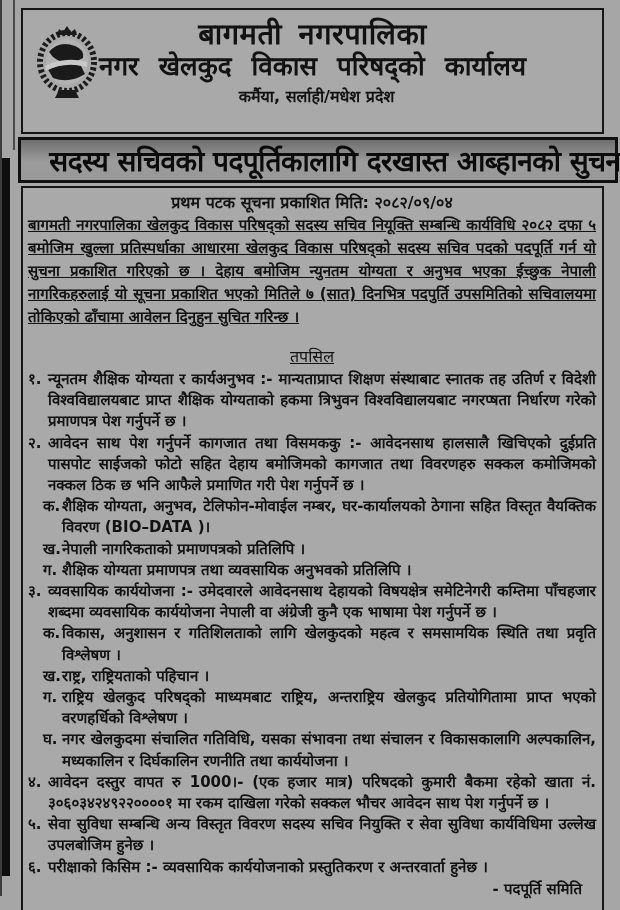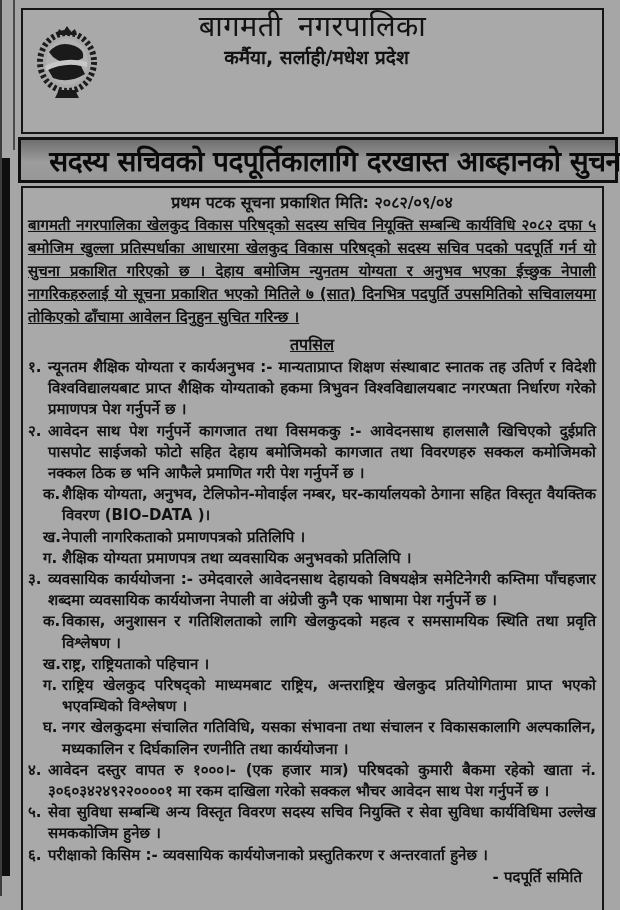--- a/index.html
+++ b/index.html
@@ -17,42 +17,42 @@
   .edge-bar{position:absolute;left:2px;top:158px;width:8px;height:718px;background:#0e0e0e;}
   .dot-artifact{position:absolute;left:544px;top:318px;width:5px;height:4px;background:#4c4c4c;border-radius:50%;}
 
   
   .header-box{
     position:absolute;left:21px;top:8px;width:583px;height:126px;
     border:2px solid #151515;background:#a9a9a9;box-sizing:border-box;
     text-align:center;
   }
   .logo{position:absolute;left:12px;top:14px;width:64px;height:78px;}
-  .h-line1{font-size:29px;font-weight:normal;letter-spacing:0.5px;word-spacing:6px;line-height:32px;}
+  .h-line1{margin-top:8px;font-size:29px;font-weight:bold;letter-spacing:0.5px;word-spacing:6px;line-height:32px;}
   .h-line2{font-size:26px;font-weight:bold;word-spacing:11px;line-height:32px;}
-  .h-line3{font-size:19px;font-weight:bold;line-height:30px;padding-left:8px;}
+  .h-line3{font-size:16px;font-weight:bold;line-height:30px;padding-left:8px;}
 
   
   .banner-box{
     position:absolute;left:18px;top:137px;width:600px;height:46px;
     border:3px solid #101010;box-sizing:border-box;
     background:linear-gradient(#6f6f6f,#9c9c9c 55%,#989898);
     display:flex;align-items:center;justify-content:center;
   }
   .banner-text{font-size:28px;font-weight:bold;letter-spacing:-0.5px;white-space:nowrap;color:#0b0b0b;margin-left:41px;}
 
   
   .body-box{
     position:absolute;left:21px;top:186px;width:583px;height:811px;
     border:2px solid #151515;background:#a9a9a9;box-sizing:border-box;
     padding:3px 6px 0 5px;font-weight:600;
   }
   .date-line{text-align:center;font-size:16px;font-weight:bold;line-height:23px;}
   .para{font-size:15px;line-height:23px;text-align:justify;text-decoration:underline;}
-  .section-heading{text-align:center;font-size:16px;font-weight:bold;line-height:24px;margin-top:4px;}
+  .section-heading{text-align:center;font-size:16px;font-weight:normal;line-height:24px;margin-top:16px;}
   .section-heading span{text-decoration:underline;}
 
   .item{display:flex;font-size:15px;line-height:21.2px;}
   .item .num{flex:none;width:20px;}
   .item .txt{flex:1;text-align:justify;}
   .subitem{display:flex;font-size:15px;line-height:21.2px;margin-left:15px;}
   .subitem .num{flex:none;width:19px;}
   .subitem .txt{flex:1;text-align:justify;}
 
   .signature{font-size:15px;font-weight:bold;text-align:right;padding-right:14px;line-height:22px;}
@@ -73,20 +73,21 @@
         <ellipse cx="32" cy="38" rx="27" ry="29" fill="none" stroke="#1c1c1c" stroke-width="6" stroke-dasharray="3 2.5"></ellipse>
         <ellipse cx="32" cy="38" rx="21" ry="23" fill="#b2b2b2"></ellipse>
         <path d="M14 28 Q24 16 40 22 Q50 26 48 34 L36 40 Q20 38 14 28 Z" fill="#1a1a1a"></path>
         <path d="M12 44 Q26 36 46 42 L50 50 Q34 60 18 54 Z" fill="#1a1a1a"></path>
         <path d="M10 42 Q30 32 52 38 L52 43 Q30 37 11 47 Z" fill="#c8c8c8"></path>
         <path d="M24 66 L40 66 L44 74 L20 74 Z" fill="#1a1a1a"></path>
         <path d="M28 8 L32 2 L36 8 L40 5 L42 11 L22 11 L24 5 Z" fill="#1a1a1a"></path>
       </svg>
     </span>
     <div class="h-line1">बागमती नगरपालिका</div>
+    <div class="h-line2">नगर खेलकुद विकास परिषद्को कार्यालय</div>
     <div class="h-line3">कर्मैया, सर्लाही/मधेश प्रदेश</div>
   </div>
 
   <div class="banner-box">
     <span class="banner-text">सदस्य सचिवको पदपूर्तिकालागि दरखास्त आब्हानको सुचना</span>
   </div>
 
   <div class="body-box">
     <div class="date-line">प्रथम पटक सूचना प्रकाशित मिति: २०८२/०९/०४</div>
     <div class="para">बागमती नगरपालिका खेलकुद विकास परिषद्को सदस्य सचिव नियूक्ति सम्बन्धि कार्यविधि २०८२ दफा ५ बमोजिम खुल्ला प्रतिस्पर्धाका आधारमा खेलकुद विकास परिषद्को सदस्य सचिव पदको पदपूर्ति गर्न यो सुचना प्रकाशित गरिएको छ । देहाय बमोजिम न्युनतम योग्यता र अनुभव भएका ईच्छुक नेपाली नागरिकहरुलाई यो सूचना प्रकाशित भएको मितिले ७ (सात) दिनभित्र पदपुर्ति उपसमितिको सचिवालयमा तोकिएको ढाँचामा आवेलन दिनुहुन सुचित गरिन्छ ।</div>
@@ -121,34 +122,34 @@
     <div class="subitem">
       <span class="num">क.</span>
       <span class="txt">विकास, अनुशासन र गतिशिलताको लागि खेलकुदको महत्व र समसामयिक स्थिति तथा प्रवृति विश्लेषण ।</span>
     </div>
     <div class="subitem">
       <span class="num">ख.</span>
       <span class="txt">राष्ट्र, राष्ट्रियताको पहिचान ।</span>
     </div>
     <div class="subitem">
       <span class="num">ग.</span>
-      <span class="txt">राष्ट्रिय खेलकुद परिषद्को माध्यमबाट राष्ट्रिय, अन्तराष्ट्रिय खेलकुद प्रतियोगितामा प्राप्त भएको भएवम्धिको विश्लेषण ।</span>
+      <span class="txt">राष्ट्रिय खेलकुद परिषद्को माध्यमबाट राष्ट्रिय, अन्तराष्ट्रिय खेलकुद प्रतियोगितामा प्राप्त भएको वरणहर्धिको विश्लेषण ।</span>
     </div>
     <div class="subitem">
       <span class="num">घ.</span>
       <span class="txt">नगर खेलकुदमा संचालित गतिविधि, यसका संभावना तथा संचालन र विकासकालागि अल्पकालिन, मध्यकालिन र दिर्घकालिन रणनीति तथा कार्ययोजना  ।</span>
     </div>
 
     <div class="item">
       <span class="num">४.</span>
-      <span class="txt">आवेदन दस्तुर वापत रु १०००।- (एक हजार मात्र) परिषदको कुमारी बैकमा रहेको खाता नं. ३०६०३४२४९२२००००१ मा रकम दाखिला गरेको सक्कल भौचर आवेदन साथ पेश गर्नुपर्ने छ ।</span>
+      <span class="txt">आवेदन दस्तुर वापत रु 1000।- (एक हजार मात्र) परिषदको कुमारी बैकमा रहेको खाता नं. ३०६०३४२४९२२००००१ मा रकम दाखिला गरेको सक्कल भौचर आवेदन साथ पेश गर्नुपर्ने छ ।</span>
     </div>
     <div class="item">
       <span class="num">५.</span>
-      <span class="txt">सेवा सुविधा सम्बन्धि अन्य विस्तृत विवरण सदस्य सचिव नियुक्ति र सेवा सुविधा कार्यविधिमा उल्लेख समककोजिम हुनेछ ।</span>
+      <span class="txt">सेवा सुविधा सम्बन्धि अन्य विस्तृत विवरण सदस्य सचिव नियुक्ति र सेवा सुविधा कार्यविधिमा उल्लेख उपलबोजिम हुनेछ ।</span>
     </div>
     <div class="item">
       <span class="num">६.</span>
       <span class="txt">परीक्षाको किसिम :- व्यवसायिक कार्ययोजनाको प्रस्तुतिकरण र अन्तरवार्ता हुनेछ ।</span>
     </div>
 
     <div class="signature">- पदपूर्ति समिति</div>
   </div>
 
 </div>

